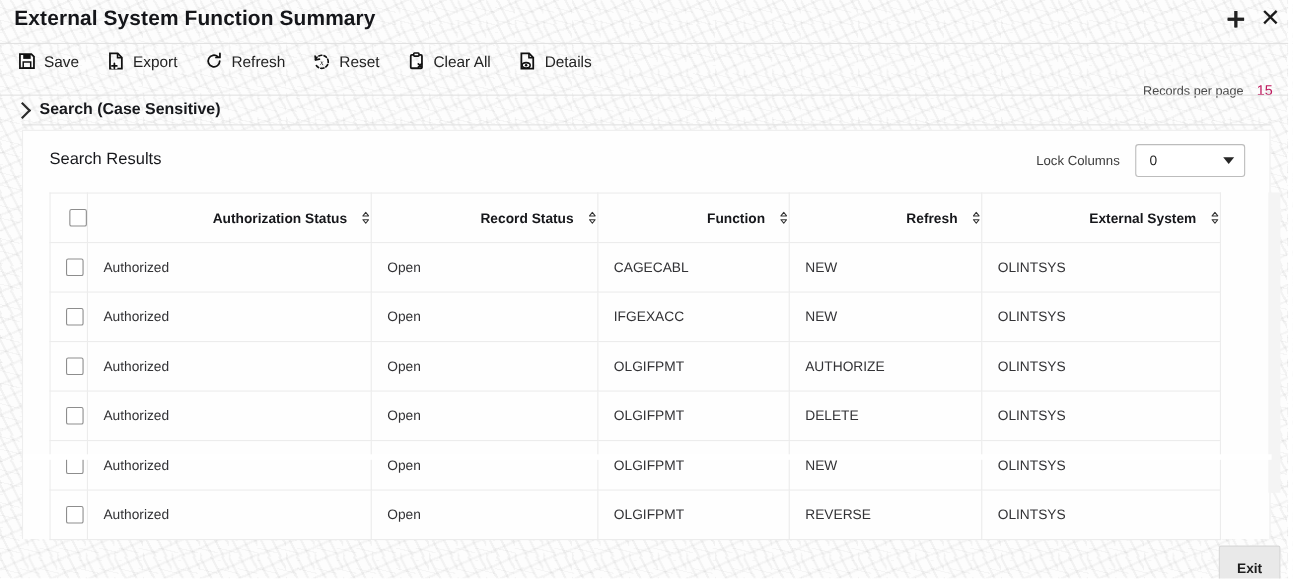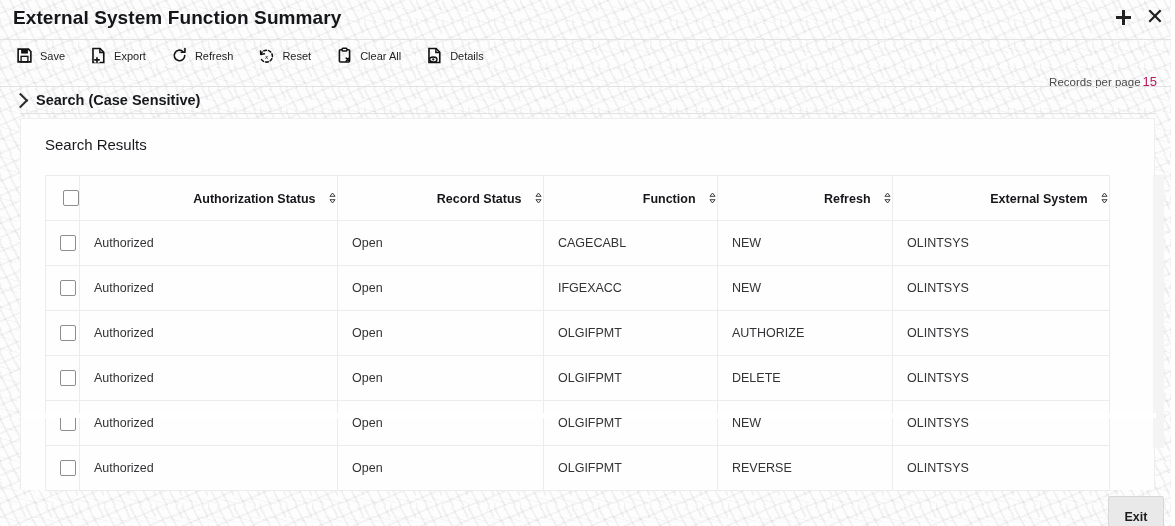--- a/index.html
+++ b/index.html
@@ -41,23 +41,23 @@
   .collapse-ico i:nth-child(3){left:0;bottom:0;border-right:2px solid #222;border-top:2px solid #222;}
   .collapse-ico i:nth-child(4){right:0;bottom:0;border-left:2px solid #222;border-top:2px solid #222;}
   .close-x{font-size:22px;line-height:18px;color:#1a1a1a;font-weight:400;}
 
   .hr-line{position:absolute;left:0;width:1175px;height:1px;background:#e2e2e2;}
 
   
   .toolbar{position:absolute;left:0;top:41px;width:1175px;height:45px;}
   .tb-items{position:absolute;left:16px;top:6px;display:flex;align-items:center;gap:25px;}
   .tb-item{display:flex;align-items:center;gap:7px;cursor:pointer;}
-  .tb-item .lbl{font-size:11px;color:#232323;}
+  .tb-item .lbl{font-size:14px;color:#232323;}
   .tb-ico{width:17px;height:17px;display:block;}
-  .rec-wrap{position:absolute;right:18px;top:13px;display:flex;align-items:baseline;gap:2px;}
+  .rec-wrap{position:absolute;right:18px;top:13px;display:flex;align-items:baseline;gap:12px;}
   .rec-label{font-size:11.5px;color:#4a4a4a;}
   .rec-value{font-size:13px;color:#be185d;margin-top:20px;}
 
   
   .search-acc{position:absolute;left:0;top:87px;width:1175px;height:26px;display:flex;align-items:center;cursor:pointer;}
   .chev{margin-left:15px;margin-right:10px;width:9px;height:9px;border-top:2px solid #2b2b2b;border-right:2px solid #2b2b2b;transform:rotate(45deg);}
   .search-lbl{font-size:14.5px;color:#17181c;font-weight:700;}
 
   
   .card{
@@ -206,20 +206,27 @@
   <div class="search-acc">
     <span class="chev"></span>
     <span class="search-lbl">Search (Case Sensitive)</span>
   </div>
   <div class="hr-line" style="top:113px;left:20px;width:1135px;"></div>
 
   <div class="card">
 
     <div class="card-head">
       <div class="card-title">Search Results</div>
+      <div class="lock-wrap">
+        <span class="lock-lbl">Lock Columns</span>
+        <div class="lock-select">
+          <span class="lock-val">0</span>
+          <span class="caret"></span>
+        </div>
+      </div>
     </div>
 
     <div class="table-region">
       <div class="scroll-track"></div>
       <table class="grid">
         <colgroup>
           <col style="width:34px">
             <col style="width:258px">
             <col style="width:206px">
           <col style="width:174px">

